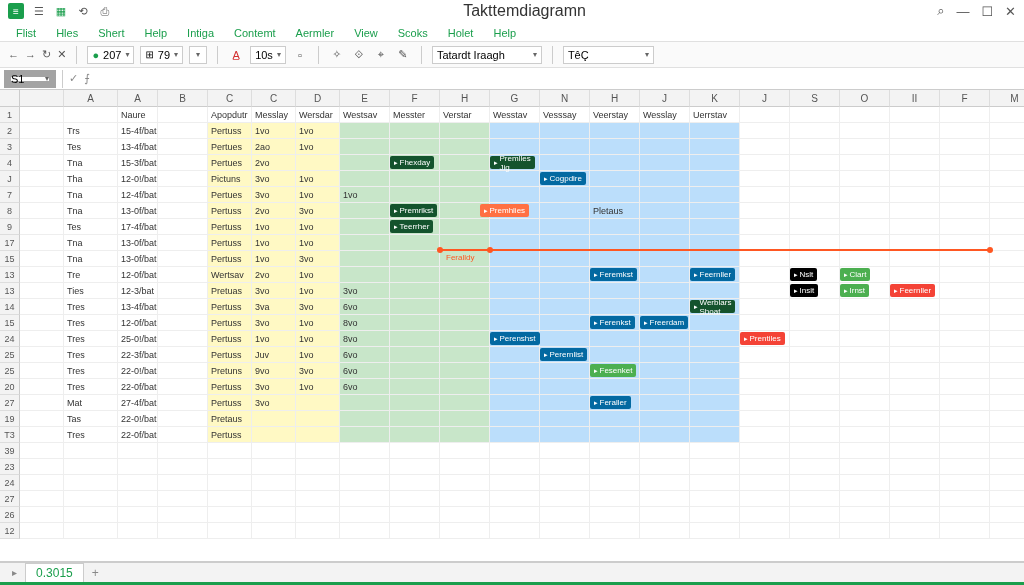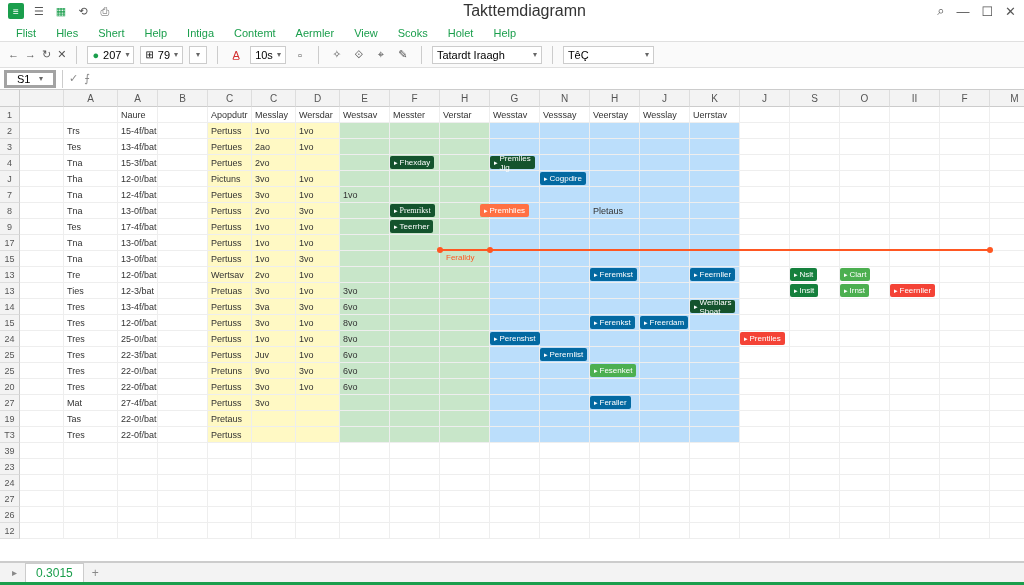--- a/index.html
+++ b/index.html
@@ -21,21 +21,21 @@
 
 .toolbar{height:26px;display:flex;align-items:center;padding:0 8px;gap:6px;border-bottom:1px solid #e0e0e0;background:#fafafa;}
 .toolbar .nav-arrows{display:flex;gap:6px;color:#555;}
 .toolbar .sep{width:1px;height:18px;background:#ccc;margin:0 4px;}
 .toolbar .combo{height:18px;border:1px solid #ccc;background:#fff;display:flex;align-items:center;padding:0 4px;gap:4px;font-size:10px;}
 .toolbar .combo .dd{font-size:8px;color:#666;}
 .toolbar .icon-btn{width:16px;height:16px;display:flex;align-items:center;justify-content:center;color:#555;font-size:11px;}
 
 
 .fbar{height:22px;display:flex;align-items:center;border-bottom:1px solid #ccc;background:#fff;}
-.fbar .namebox{width:52px;height:18px;border:3px solid #a3a3a3;margin-left:4px;padding:0 10px;display:flex;align-items:center;font-size:10px;}
+.fbar .namebox{width:52px;height:18px;border:7px solid #a3a3a3;margin-left:4px;padding:0 0;display:flex;align-items:center;font-size:10px;}
 .fbar .namebox .dd{font-size:8px;margin-left:auto;color:#666;}
 .fbar .fbar-sep{width:1px;height:18px;background:#ccc;margin:0 6px;}
 .fbar .fbar-icons{display:flex;gap:6px;color:#888;font-size:11px;}
 .fbar input{flex:1;border:none;outline:none;height:18px;margin-left:8px;font-size:10px;}
 
 
 .grid-wrap{position:relative;height:472px;overflow:hidden;border-bottom:1px solid #ccc;}
 .grid{display:grid;grid-template-columns:20px 44px 54px 40px 50px 44px 44px 44px 50px 50px 50px 50px 50px 50px 50px 50px 50px 50px 50px 50px 50px 50px;}
 .hdr{background:#f3f3f3;border-right:1px solid #ddd;border-bottom:1px solid #ccc;height:17px;display:flex;align-items:center;justify-content:center;font-size:10px;color:#555;}
 .rowhdr{background:#f3f3f3;border-right:1px solid #ccc;border-bottom:1px solid #ddd;display:flex;align-items:center;justify-content:center;font-size:9px;color:#555;height:16px;}
@@ -46,21 +46,21 @@
 .cell.bg-b{background:#bbdefb;}
 .corner{background:#f3f3f3;border-right:1px solid #ccc;border-bottom:1px solid #ccc;}
 
 
 .tags{position:absolute;left:0;top:17px;pointer-events:none;}
 .tag{position:absolute;height:13px;border-radius:2px;font-size:8px;color:#fff;display:flex;align-items:center;padding:0 4px;gap:2px;}
 .tag::before{content:"▸";font-size:7px;}
 .tag.orange{background:#14532d;}
 .tag.blue{background:#0369a1;}
 .tag.green{background:#4caf50;}
-.tag.purple{background:#15803d;}
+.tag.purple{background:#000000;}
 .tag.red{background:#f44336;}
 .tag.orange2{background:#ff7043;}
 .hline{position:absolute;height:2px;background:#ff5722;}
 .dot{position:absolute;width:6px;height:6px;background:#ff5722;border-radius:50%;transform:translate(-3px,-2px);}
 .caption{position:absolute;font-size:8px;color:#ff5722;}
 
 
 .sheettabs{height:20px;display:flex;align-items:center;background:#f3f3f3;border-top:1px solid #ccc;padding-left:8px;gap:4px;}
 .sheettabs .nav{color:#888;font-size:10px;padding:0 4px;}
 .sheettabs .tab{background:#fff;border:1px solid #ccc;border-bottom:none;padding:2px 10px;font-size:12px;color:#1a9e4c;}
@@ -773,21 +773,21 @@
       <div class="cell"></div>
       <div class="cell"></div>
       <div class="cell"></div>
       <div class="cell"></div>
       <div class="cell"></div>
     </div>
   <div class="tags" id="tags">
       <div class="tag orange" style="top: 49px; left: 390px;">Fhexday</div>
       <div class="tag orange" style="top: 49px; left: 490px;">Premlles  Jig</div>
       <div class="tag blue" style="top: 65px; left: 540px;">Cogpdire</div>
-      <div class="tag orange" style="top: 97px; left: 390px; font-family: Liberation Serif, serif;">Premrikst</div>
+      <div class="tag orange" style="top: 97px; left: 390px;">Premrikst</div>
       <div class="tag orange2" style="top: 97px; left: 440px; margin-left: 40px;">Premhlies</div>
       <div class="tag orange" style="top: 113px; left: 390px;">Teerrher</div>
       <div class="tag blue" style="top: 161px; left: 590px;">Feremkst</div>
       <div class="tag blue" style="top: 161px; left: 690px;">Feernller</div>
       <div class="tag purple" style="top: 161px; left: 790px;">Nslt</div>
       <div class="tag green" style="top: 161px; left: 840px;">Clart</div>
       <div class="tag purple" style="top: 177px; left: 790px;">Insit</div>
       <div class="tag green" style="top: 177px; left: 840px;">Irnst</div>
       <div class="tag red" style="top: 177px; left: 890px;">Feernller</div>
       <div class="tag orange" style="top: 193px; left: 690px;">Werblars Shoat</div>

